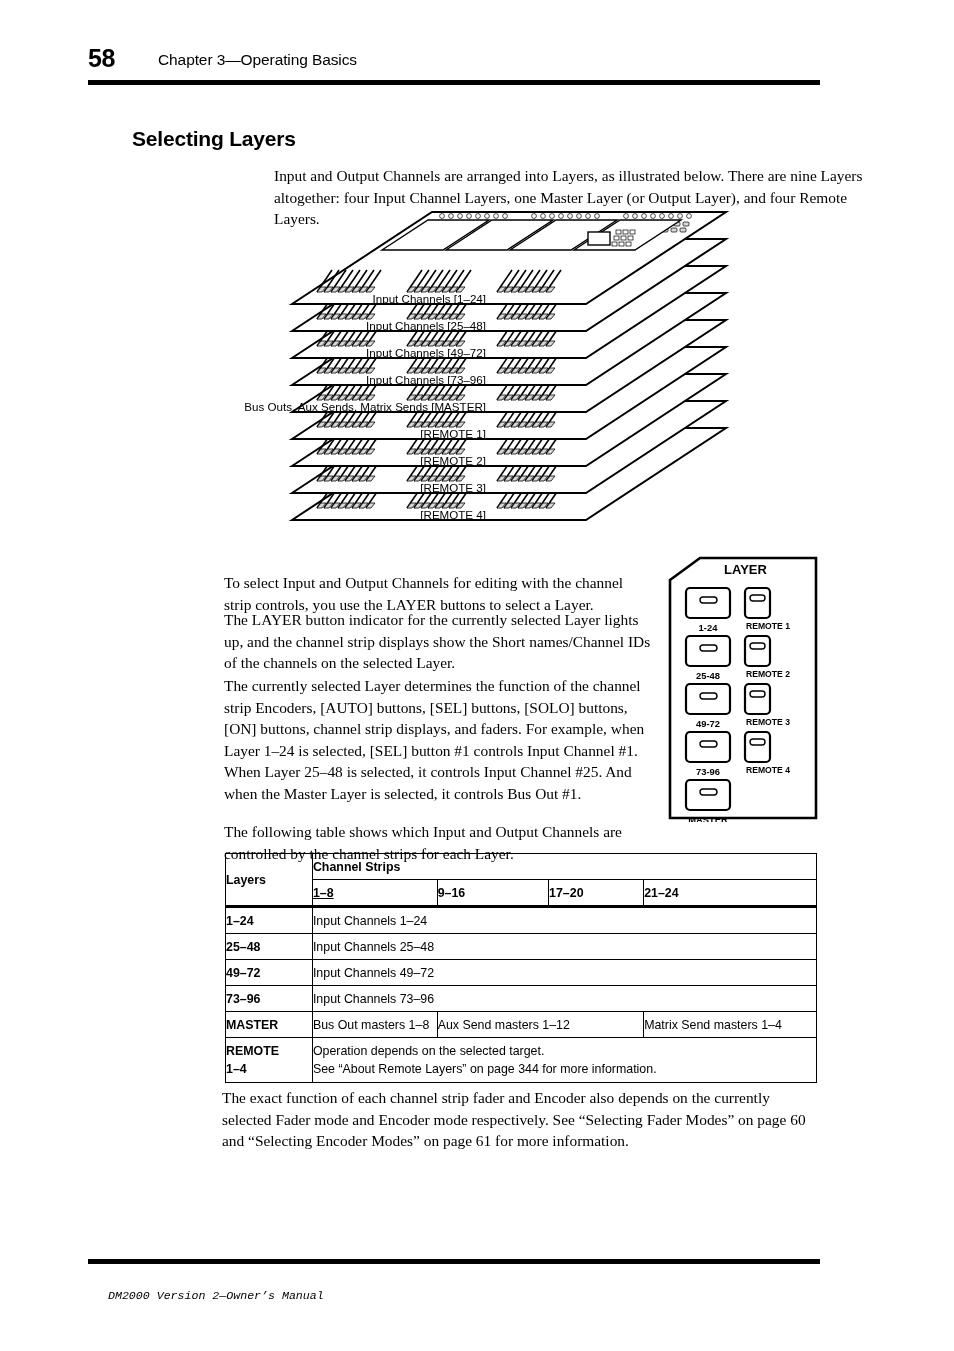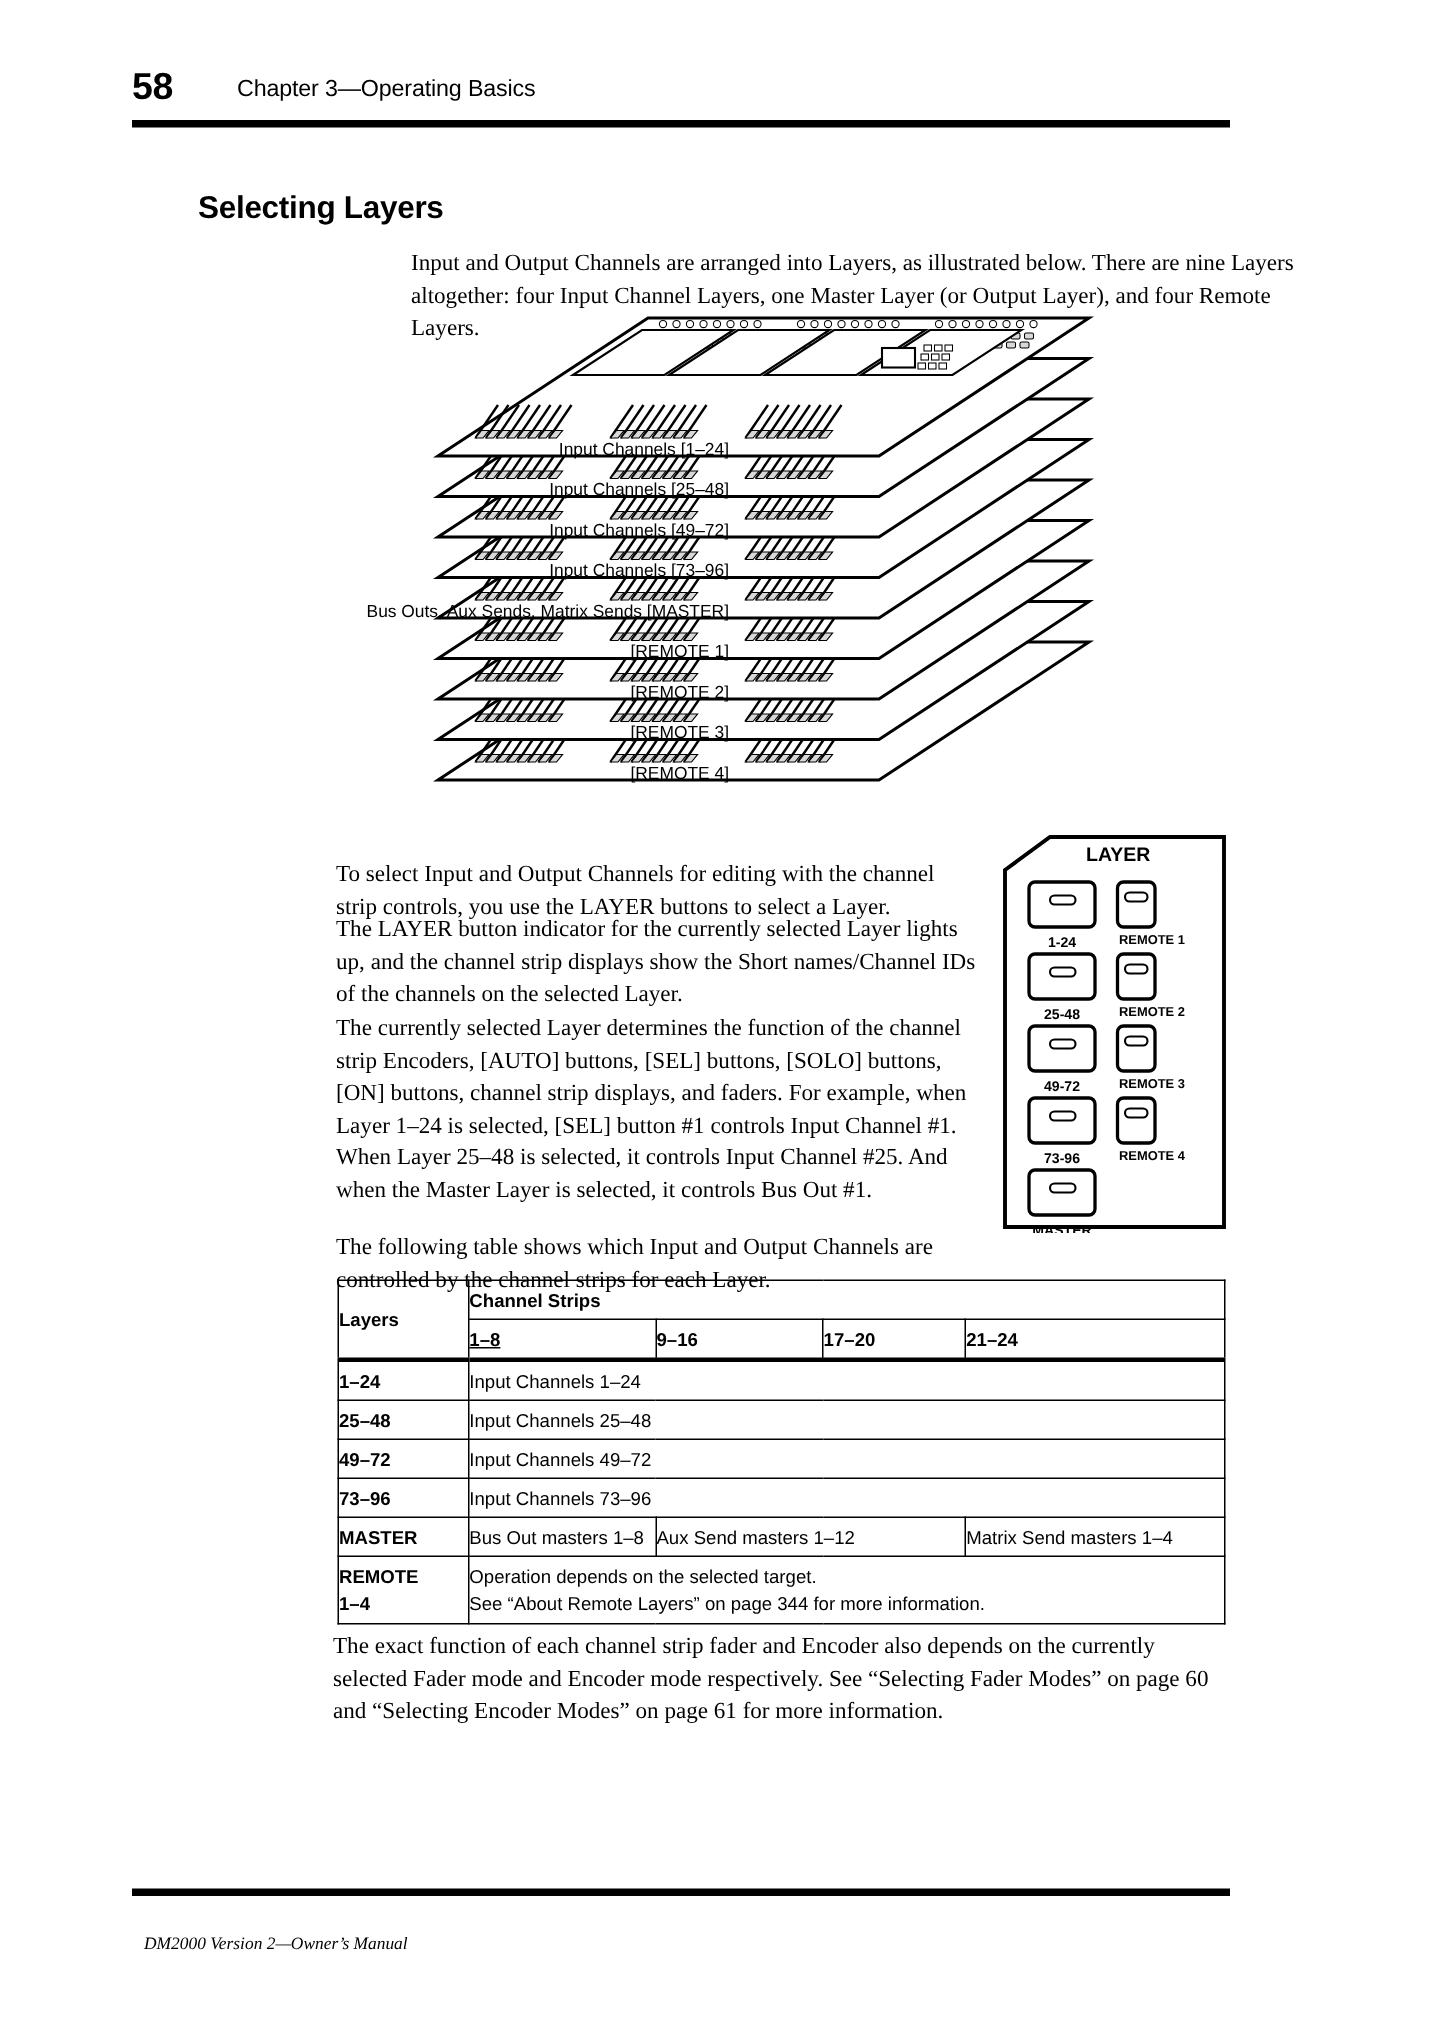--- a/index.html
+++ b/index.html
@@ -169,23 +169,23 @@
   #footer-rule {
     position: absolute;
     left: 88px;
     top: 1259px;
     width: 732px;
     height: 5px;
     background: #000;
   }
   #footer-text {
     position: absolute;
-    left: 96px;
+    left: 108px;
     top: 1289px;
-    font-family: Liberation Serif, serif;
+    font-family: Liberation Mono, monospace;
     font-style: italic;
     font-size: 11.6px;
   }
 </style>
 </head>
 <body>
 
 <div id="page-header">
   <div id="page-number">58</div>
   <div id="chapter-title">Chapter 3—Operating Basics</div>

